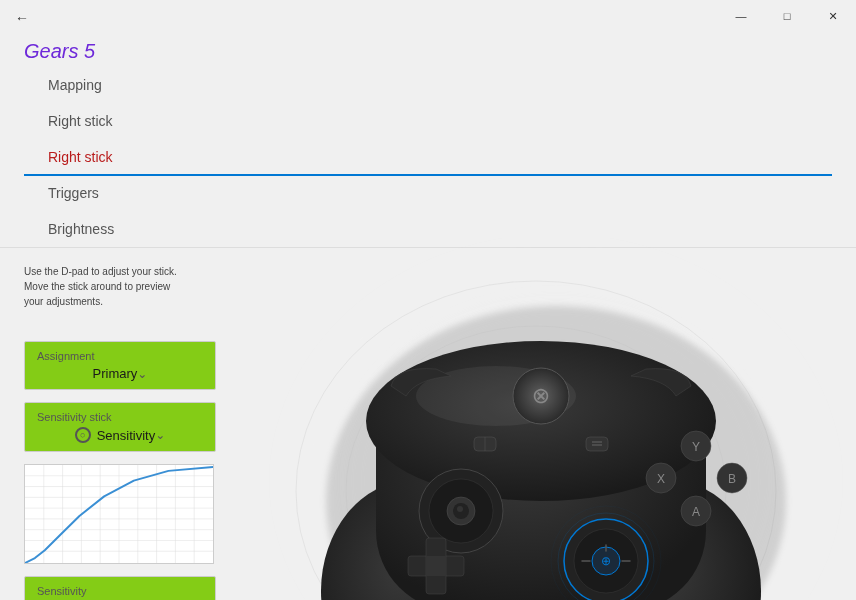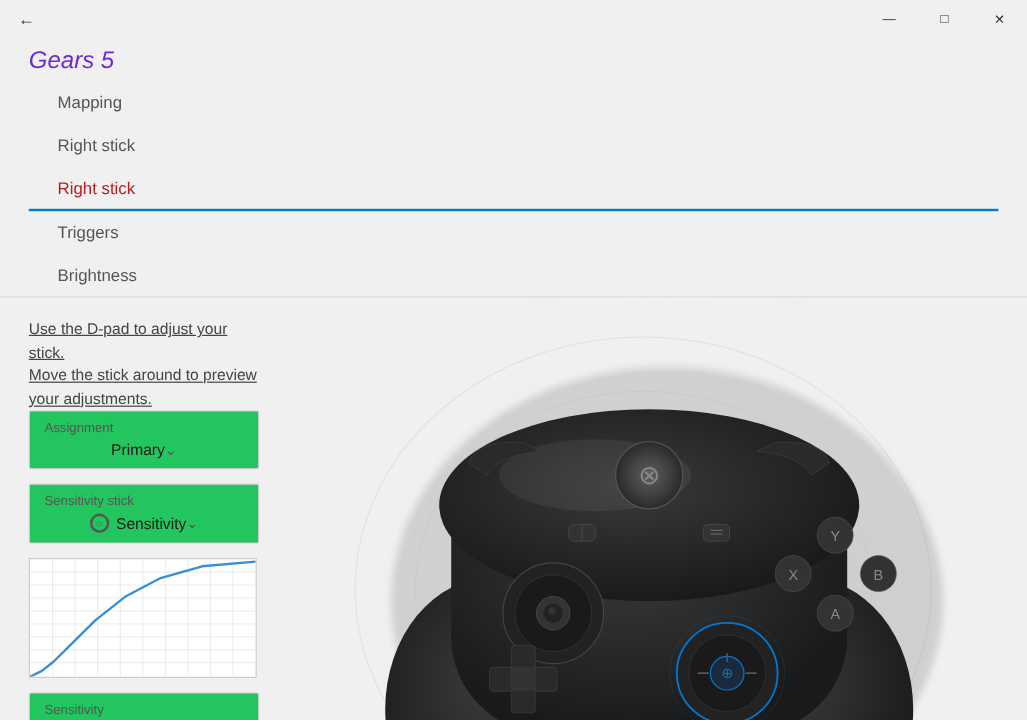--- a/index.html
+++ b/index.html
@@ -99,30 +99,29 @@
     }
 
     
     .left-panel {
       width: 240px;
       padding: 16px 24px;
       flex-shrink: 0;
       z-index: 2;
     }
     .hint-text {
-      font-size: 13px;
+      font-size: 10px;
       color: #444;
       line-height: 1.5;
-      margin-bottom: 0;
-      text-decoration: underline;
+      margin-bottom: 32px;
     }
 
     
     .control-box {
-      background: #22c55e;
+      background: #84cc16;
       border: 1px solid #ccc;
       border-radius: 2px;
       padding: 8px 12px;
       margin-bottom: 12px;
     }
     .control-label {
       font-size: 11px;
       color: #555;
       margin-bottom: 4px;
     }

